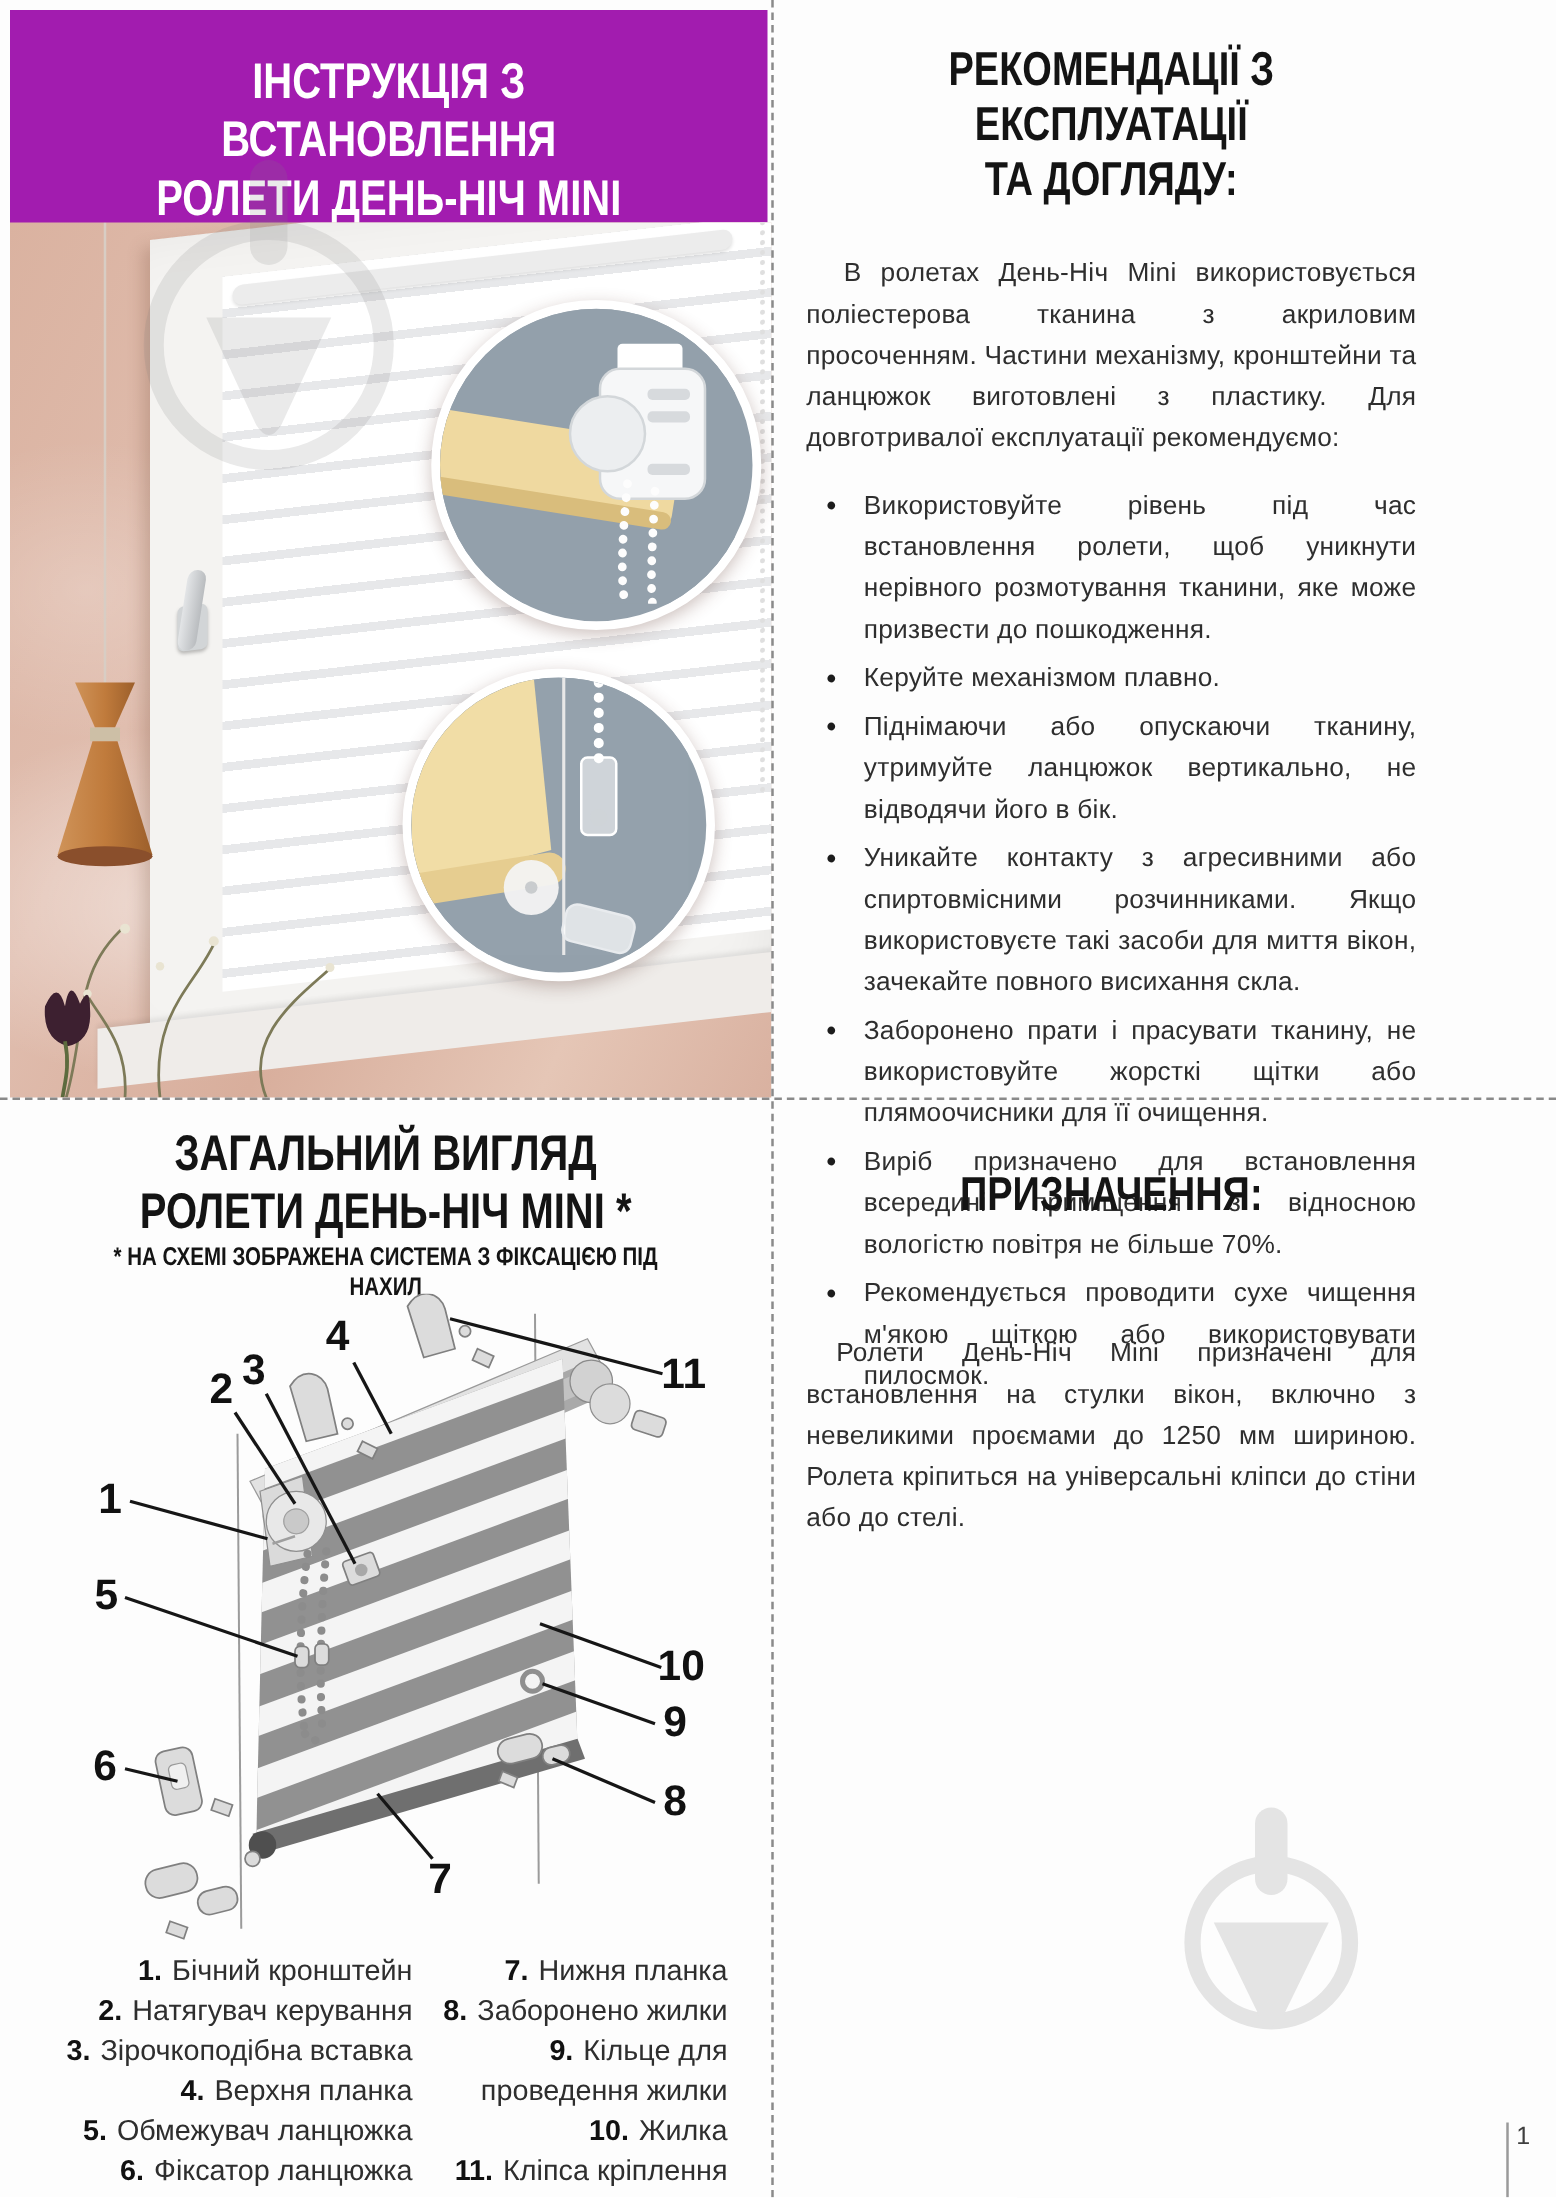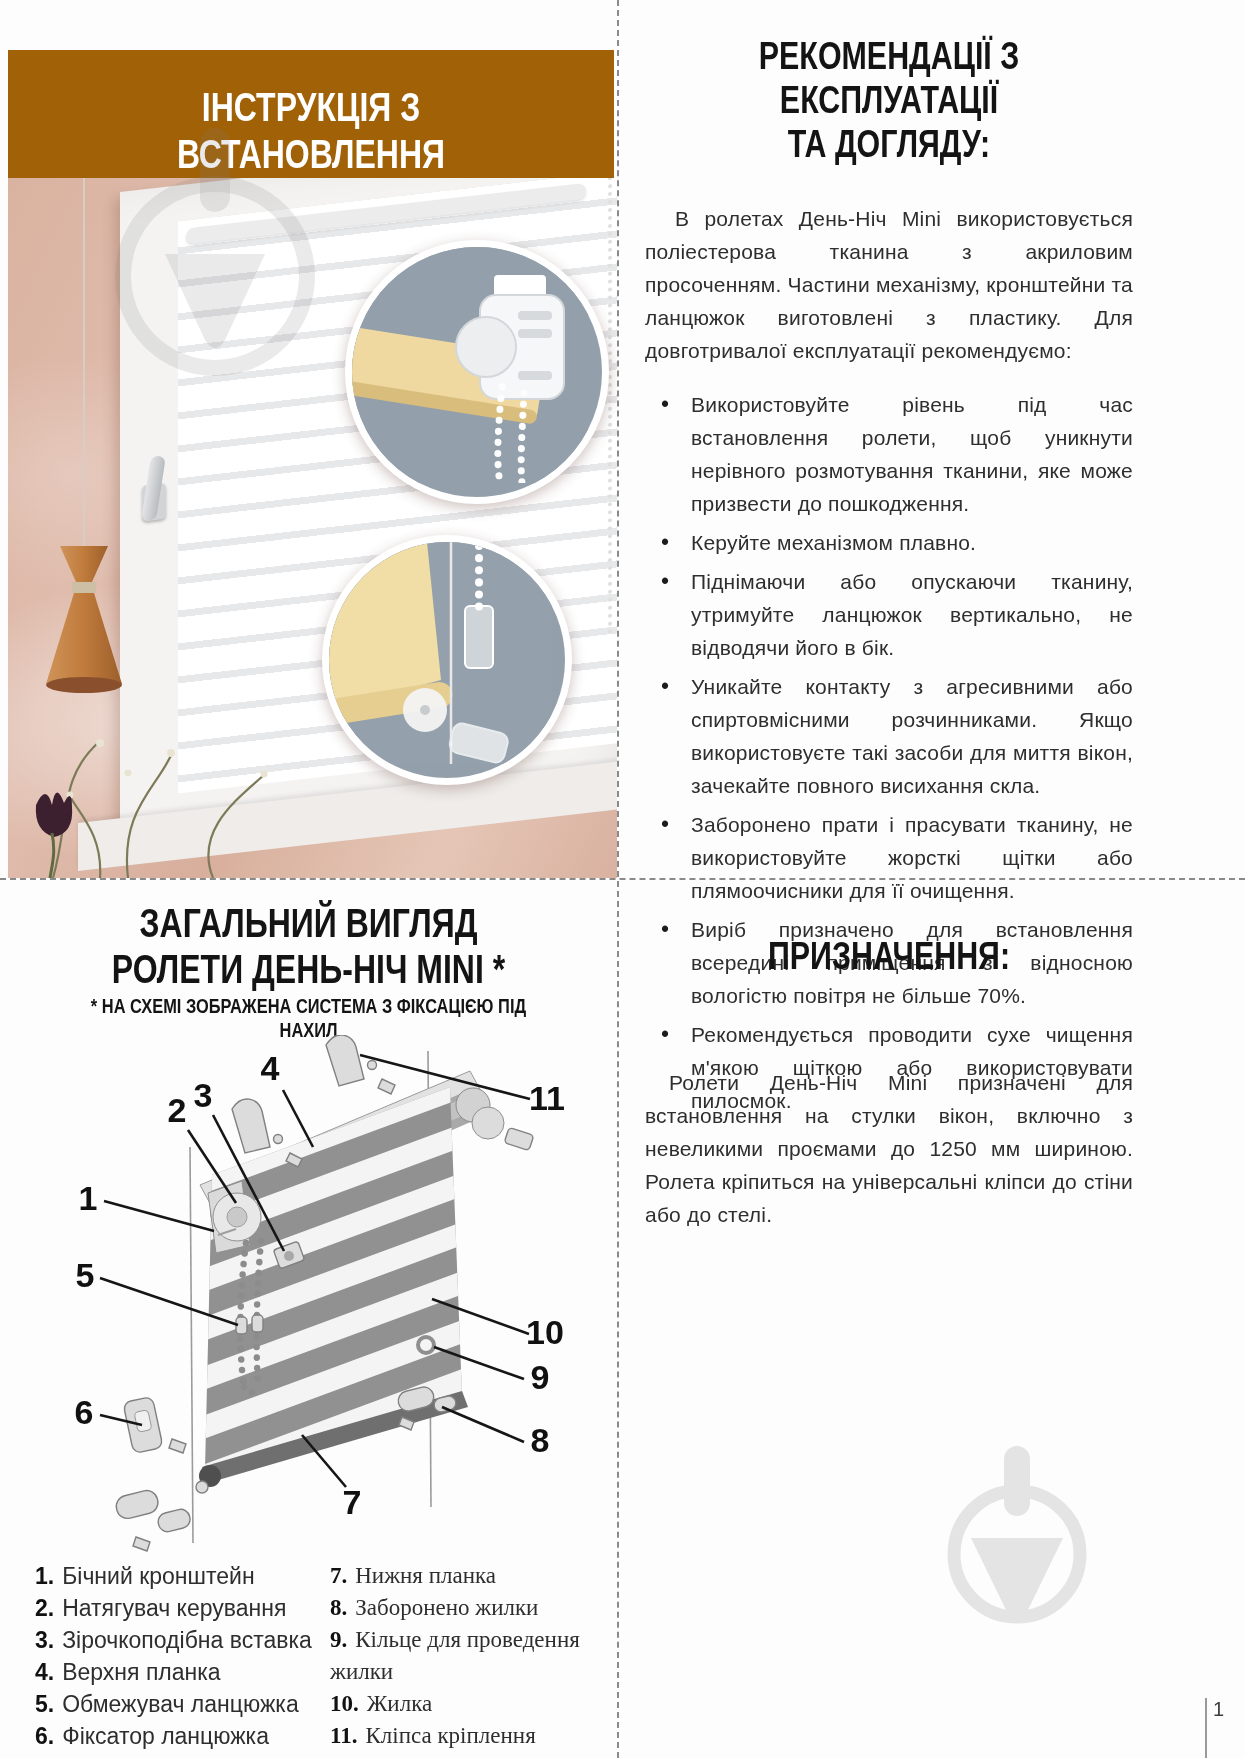--- a/index.html
+++ b/index.html
@@ -5,21 +5,21 @@
   html,body{margin:0;padding:0;background:#ffffff;}
   #page{position:relative;width:1245px;height:1758px;background:#fdfdfd;overflow:hidden;
         font-family:"Liberation Sans",sans-serif;color:#1c1c1c;}
   .v-dash{position:absolute;left:617px;top:0;height:1758px;border-left:2px dashed #8a8a8a;}
   .h-dash{position:absolute;left:0;top:878px;width:1245px;border-top:2px dashed #8a8a8a;}
 
   .cond{font-weight:700;transform:scaleX(.8);transform-origin:center;letter-spacing:0;}
   .ttl{ text-align:center;color:#141414;}
 
   
-  #gray-header{position:absolute;left:8px;top:8px;width:606px;height:196px;background:#a16207;margin-top:42px;}
+  #gray-header{position:absolute;left:8px;top:8px;width:606px;height:196px;background:#a21caf;}
   #gray-header .ttl{margin-top:34px;font-size:40px;line-height:47px;color:#ffffff;}
   #photo{position:absolute;left:8px;top:178px;width:609px;height:700px;overflow:hidden;
      background:
        radial-gradient(ellipse 340px 220px at 22% 78%, rgba(255,255,255,.5), rgba(255,255,255,0) 65%),
        radial-gradient(ellipse 260px 200px at 10% 42%, rgba(255,255,255,.22), rgba(255,255,255,0) 60%),
        linear-gradient(115deg,#dab2a0 0%,#e0bdae 30%,#d8ae9c 55%,#e5c6b6 80%,#d9b1a0 100%);}
   #window{position:absolute;left:112px;top:14px;width:520px;height:648px;background:#f4f3f1;
      transform:skewY(-6.5deg);transform-origin:left top;
      box-shadow:-6px 6px 12px rgba(120,80,60,.25), inset -30px 0 40px rgba(0,0,0,.05);}
   #blind{position:absolute;left:58px;top:36px;right:10px;bottom:40px;background:
@@ -52,24 +52,24 @@
   #purpose-body{margin-top:88px;}
 
   
   #q-bl{position:absolute;left:0;top:878px;width:617px;height:1080px;}
   #q-bl .ttl-main{margin-top:22px;font-size:40px;line-height:46px;}
   #q-bl .ttl-sub{margin-top:2px;font-size:20.5px;line-height:24px;}
   #diagram{position:absolute;left:40px;top:157px;}
   .co{font-size:34px;font-weight:700;fill:#111;text-anchor:middle;}
   .co-line{stroke:#161616;stroke-width:2.6;}
   .part{fill:#dcdcdc;stroke:#808080;stroke-width:1.4;}
-  #legend{position:absolute;left:35px;top:682px;width:560px;display:flex;}
+  #legend{position:absolute;left:35px;top:682px;width:560px;display:flex;text-align:right;}
   .leg-col{font-size:23px;line-height:32px;color:#2e2e2e;}
   .leg-col.left{width:295px;}
-  .leg-col.right{width:252px;font-family:Liberation Serif, serif;}
+  .leg-col.right{width:252px;}
   .leg-num{font-weight:700;color:#111;margin-right:8px;}
 
   
   #wm-photo{position:absolute;left:105px;top:118px;opacity:.55;}
   #wm-br{position:absolute;left:915px;top:1440px;}
   #page-num-line{position:absolute;left:1205px;top:1698px;height:60px;border-left:2px solid #9a9a9a;}
   #page-num{position:absolute;left:1213px;top:1698px;font-size:20px;color:#3f3f3f;}
 </style>
 </head>
 <body>

